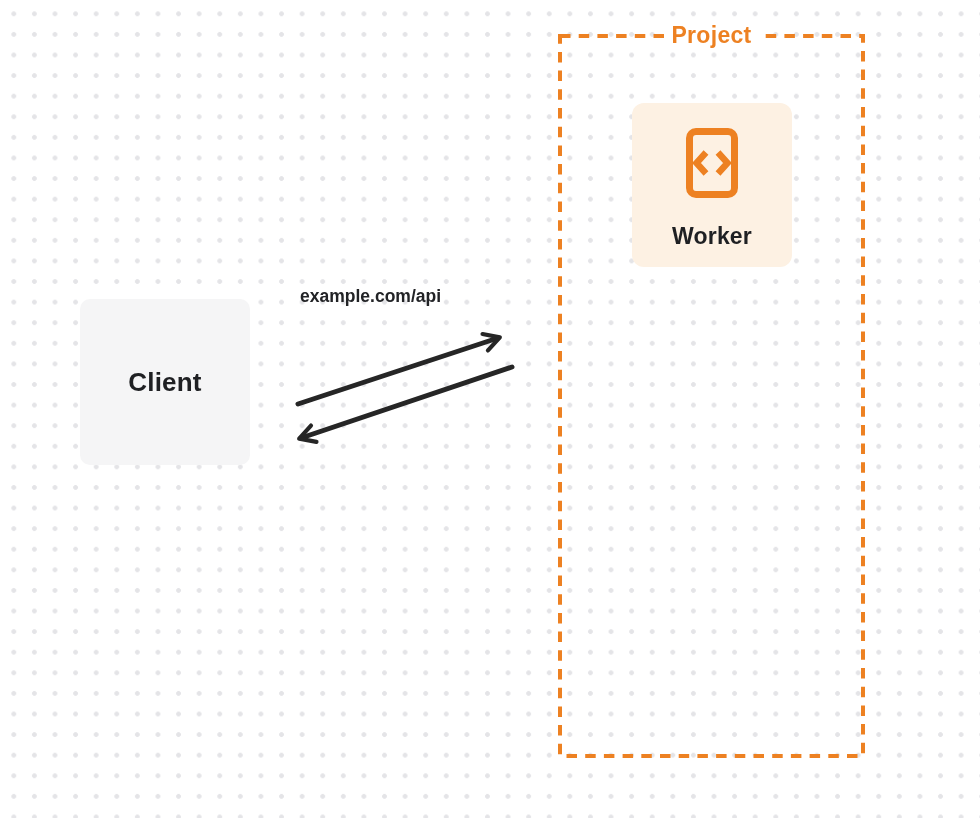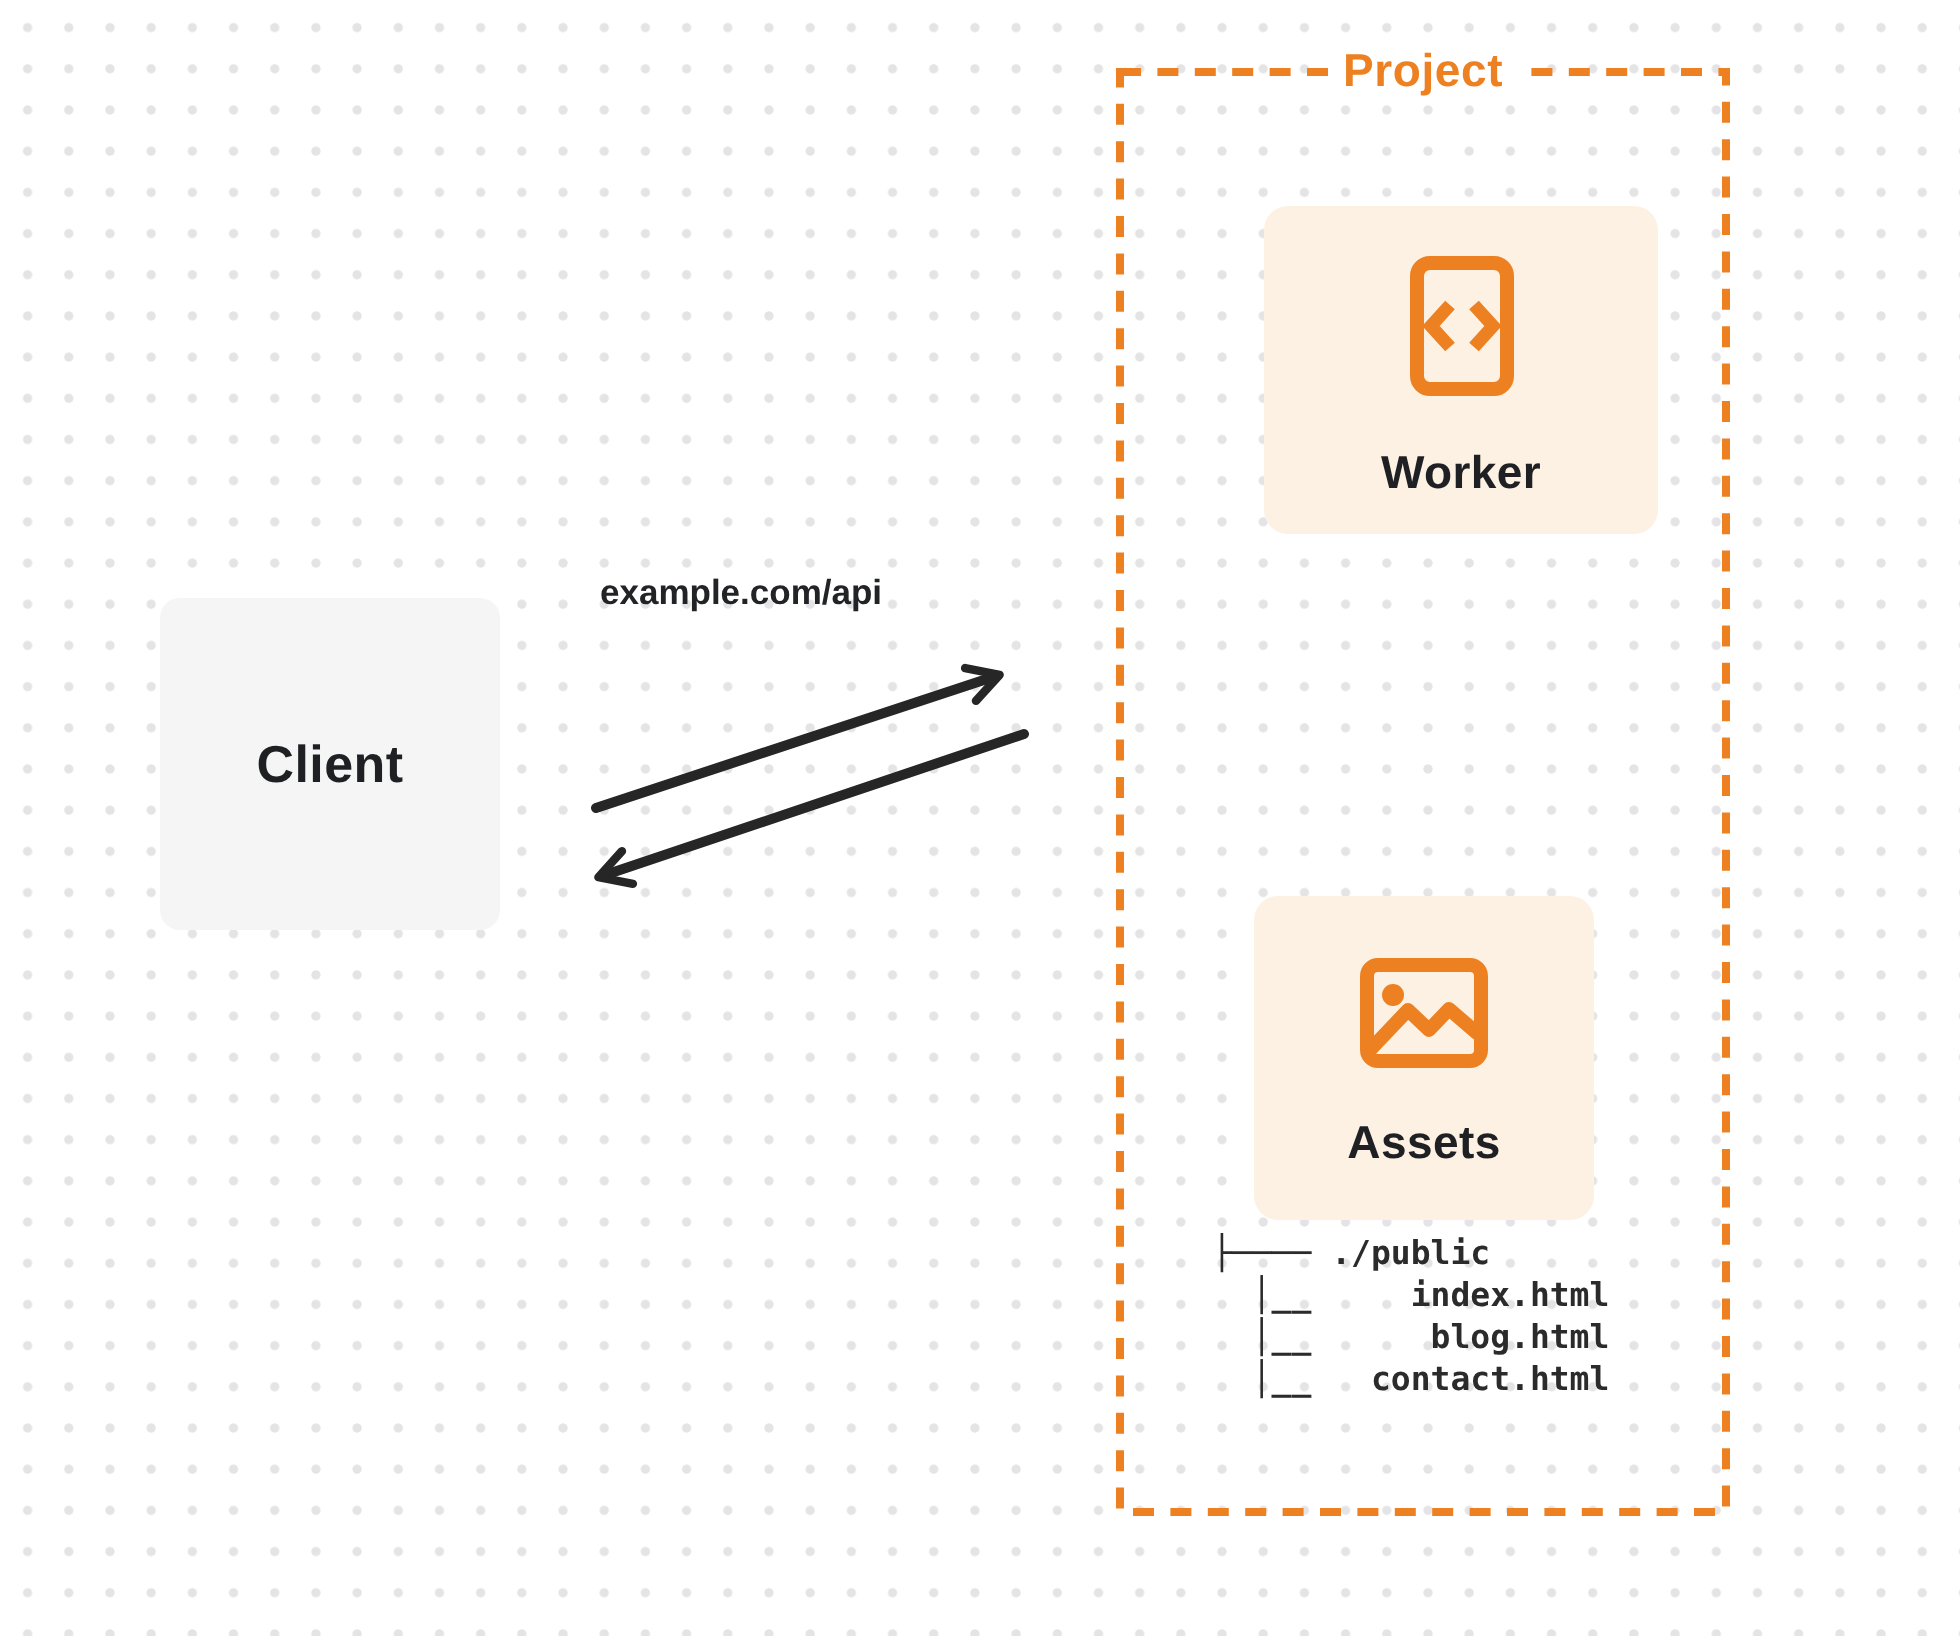--- a/index.html
+++ b/index.html
@@ -39,21 +39,21 @@
     justify-content: center;
   }
   .client-box .node-label { font-size: 26px; }
 
   .panel-box {
     background: #FDF1E3;
     border-radius: 12px;
   }
   .worker-box {
     left: 632px; top: 103px;
-    width: 197px; height: 164px;
+    width: 160px; height: 164px;
     padding-top: 25px;
   }
   .assets-box {
     left: 627px; top: 448px;
     width: 170px; height: 162px;
     padding-top: 31px;
   }
 
   .node-label {
     font-weight: 700;
@@ -137,27 +137,15 @@
 
   <div class="node panel-box worker-box">
     <svg width="52" height="70" viewBox="0 0 52 70">
       <rect x="3.5" y="3.5" width="45" height="63" rx="6.5" fill="none" stroke="#ED8122" stroke-width="7"></rect>
       <polyline points="20,24.5 10.5,35 20,45.5" fill="none" stroke="#ED8122" stroke-width="6.5" stroke-linejoin="miter"></polyline>
       <polyline points="32,24.5 41.5,35 32,45.5" fill="none" stroke="#ED8122" stroke-width="6.5" stroke-linejoin="miter"></polyline>
     </svg>
     <span class="node-label">Worker</span>
   </div>
 
-  <div class="node panel-box assets-box">
-    <svg width="64" height="55" viewBox="0 0 64 55">
-      <rect x="3.5" y="3.5" width="57" height="48" rx="5.5" fill="none" stroke="#ED8122" stroke-width="7"></rect>
-      <circle cx="16.5" cy="18.5" r="5.5" fill="#ED8122"></circle>
-      <polyline points="5,46 24,26 34.5,36 44.5,25.5 59,38" fill="none" stroke="#ED8122" stroke-width="7" stroke-linejoin="round"></polyline>
-    </svg>
-    <span class="node-label">Assets</span>
-  </div>
 
-  <pre class="file-tree">├──── ./public
-  │__     index.html
-  │__      blog.html
-  │__   contact.html</pre>
 
 </div>
 
 </body></html>

